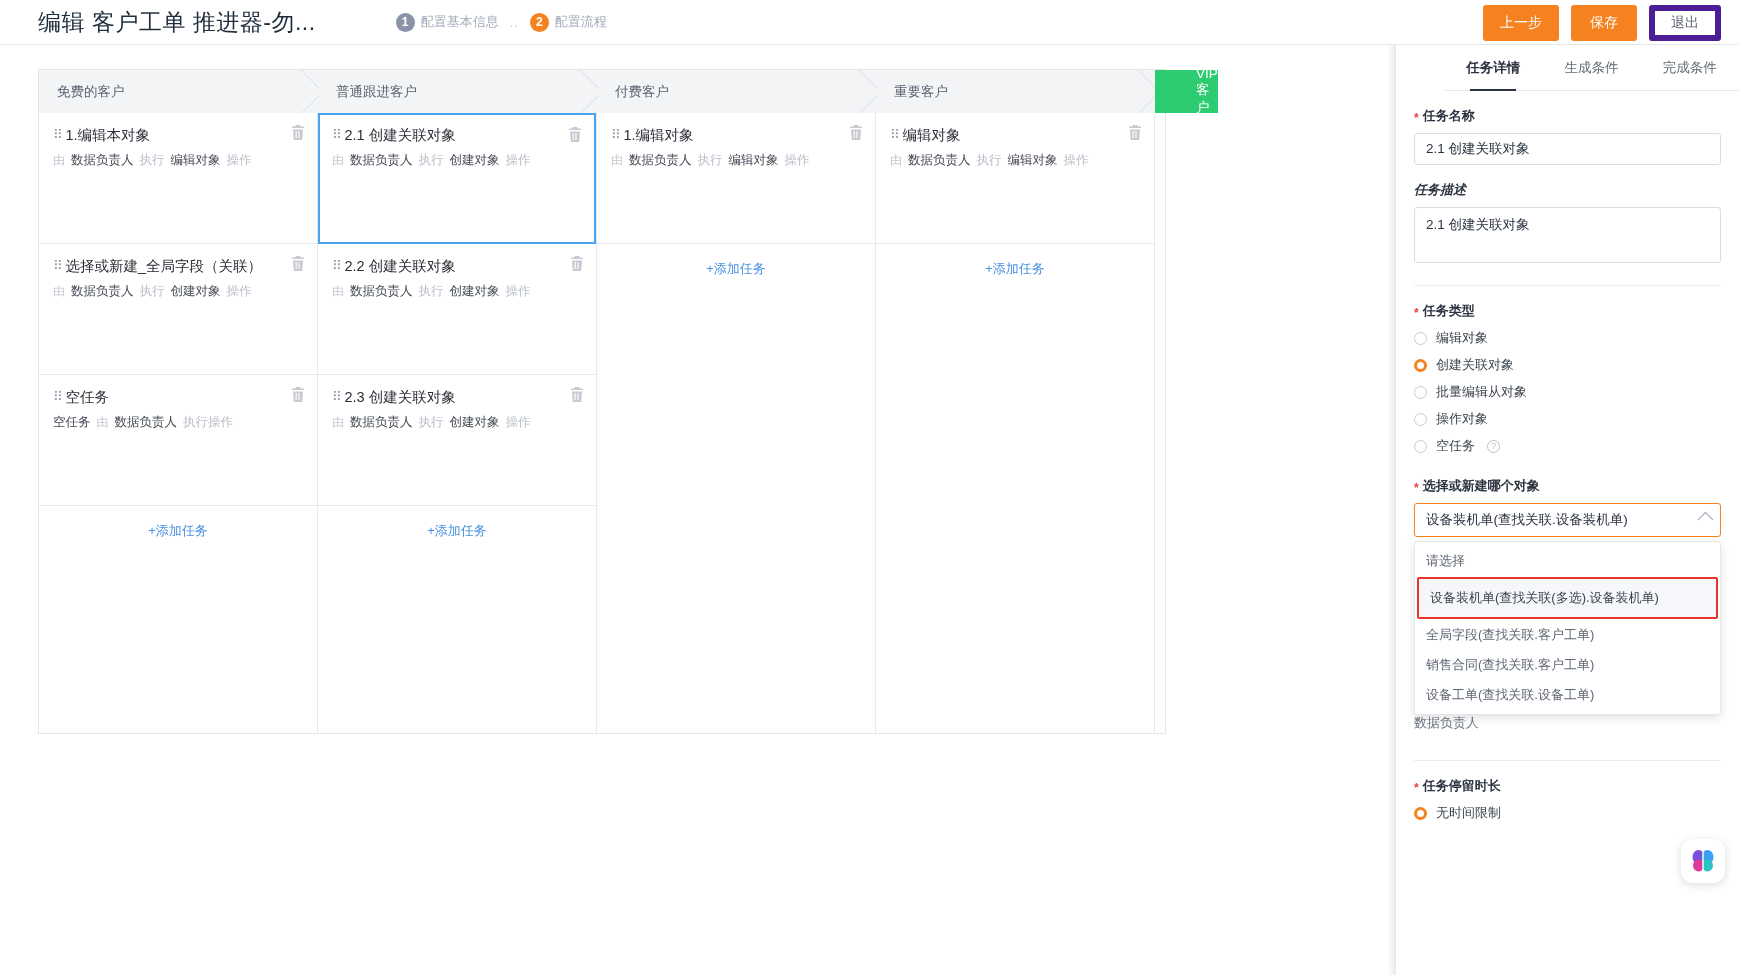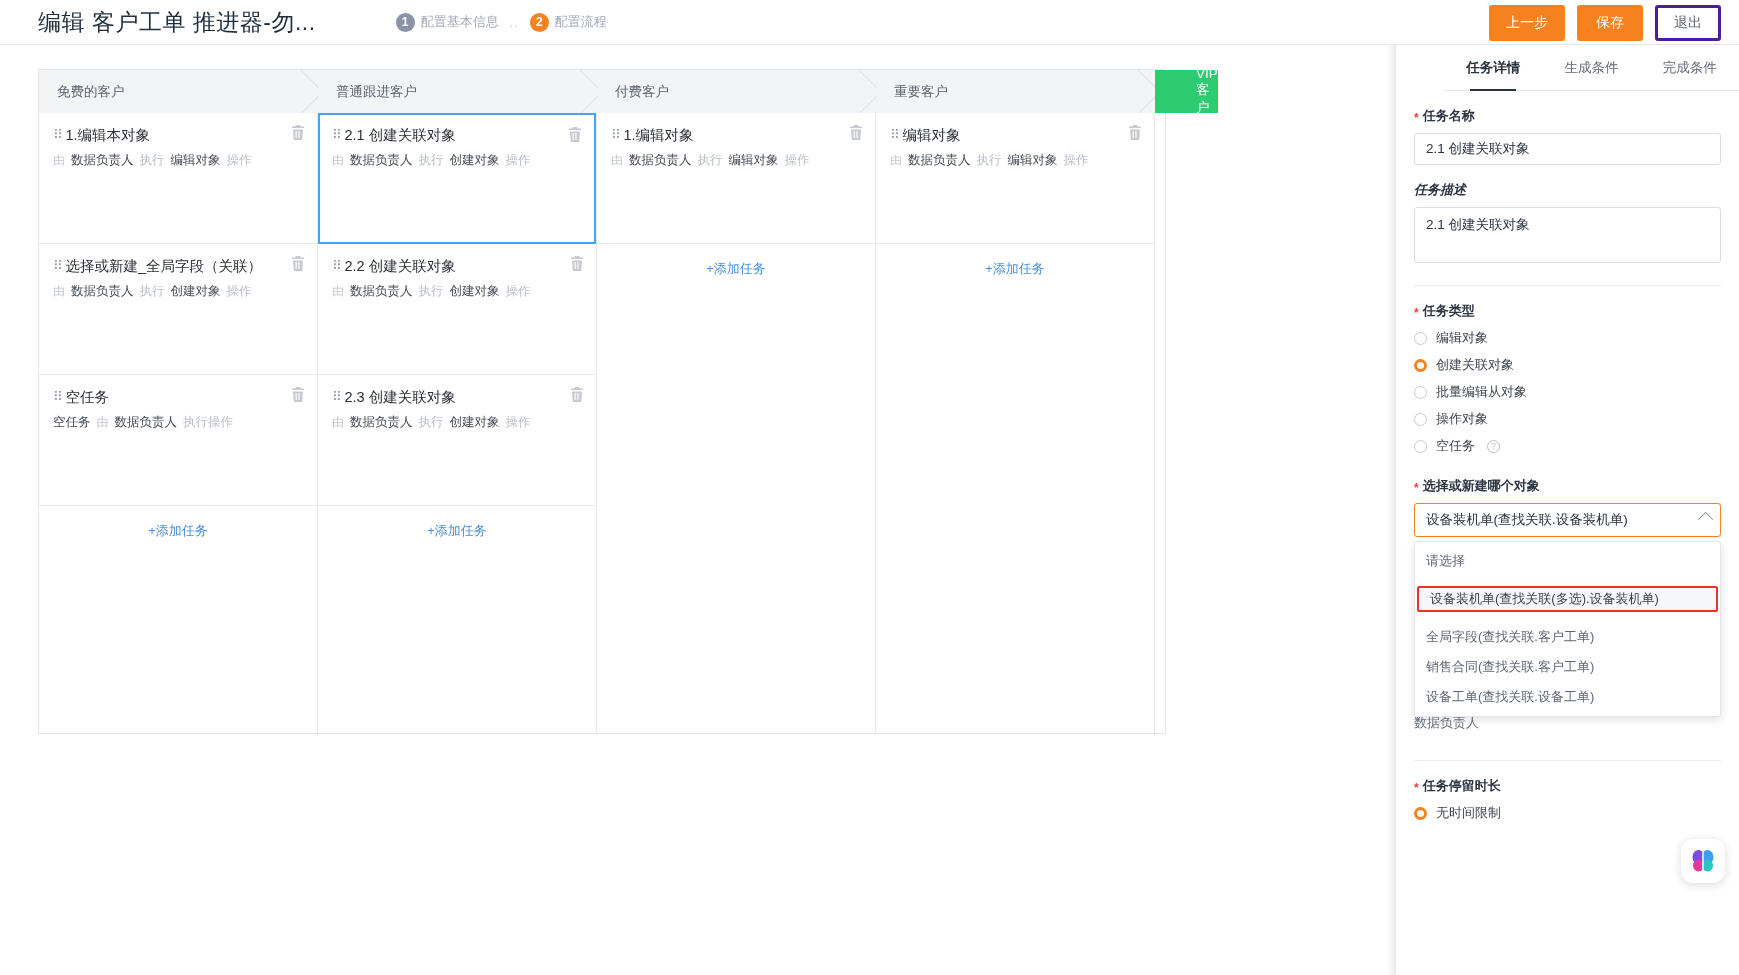--- a/index.html
+++ b/index.html
@@ -39,21 +39,21 @@
     position: absolute; right: 18px; top: 0; height: 45px;
     display: flex; align-items: center; gap: 12px;
   }
   .btn {
     height: 36px; min-width: 66px; padding: 0 16px;
     font-size: 14px; border-radius: 3px; cursor: pointer;
     display: flex; align-items: center; justify-content: center;
     border: 1px solid transparent; white-space: nowrap;
   }
   .btn-primary { background: #f5821f; color: #fff; }
-  .btn-ghost { background: #fff; color: #5a6372; border: 3px solid #4c1d95; }
+  .btn-ghost { background: #fff; color: #5a6372; border: 6px solid #4c1d95; }
 
   
   .board {
     position: absolute; top: 45px; left: 0;
     width: 1395px; height: 930px; background: #fff;
   }
   .board-inner {
     position: absolute; left: 38px; top: 24px;
     width: 1128px; border: 1px solid #e2e5ea; background: #8b5cf6;
   }
@@ -193,21 +193,21 @@
     box-shadow: 0 3px 10px rgba(0,0,0,.12); padding: 4px 0; z-index: 40;
   }
   .dd-item {
     height: 30px; display: flex; align-items: center; padding: 0 11px;
     font-size: 13px; color: #5f6774; cursor: pointer;
     white-space: nowrap; overflow: hidden;
   }
   .dd-item.highlight {
     background: #f5f7fa; color: #3d444f;
     border: 2px solid #e8342a; border-radius: 2px;
-    margin: 10px 2px; height: 26px;
+    margin: 1px 2px; height: 42px;
   }
 
   .edit-link {
     margin-left: auto; color: #4a90e2; font-size: 13px;
     font-weight: 400; cursor: pointer;
   }
   .plain-value { font-size: 13px; color: #6a717d; margin-top: 6px; }
 
   .brain-fab {
     position: absolute; right: 14px; bottom: 108px; width: 44px; height: 44px;

